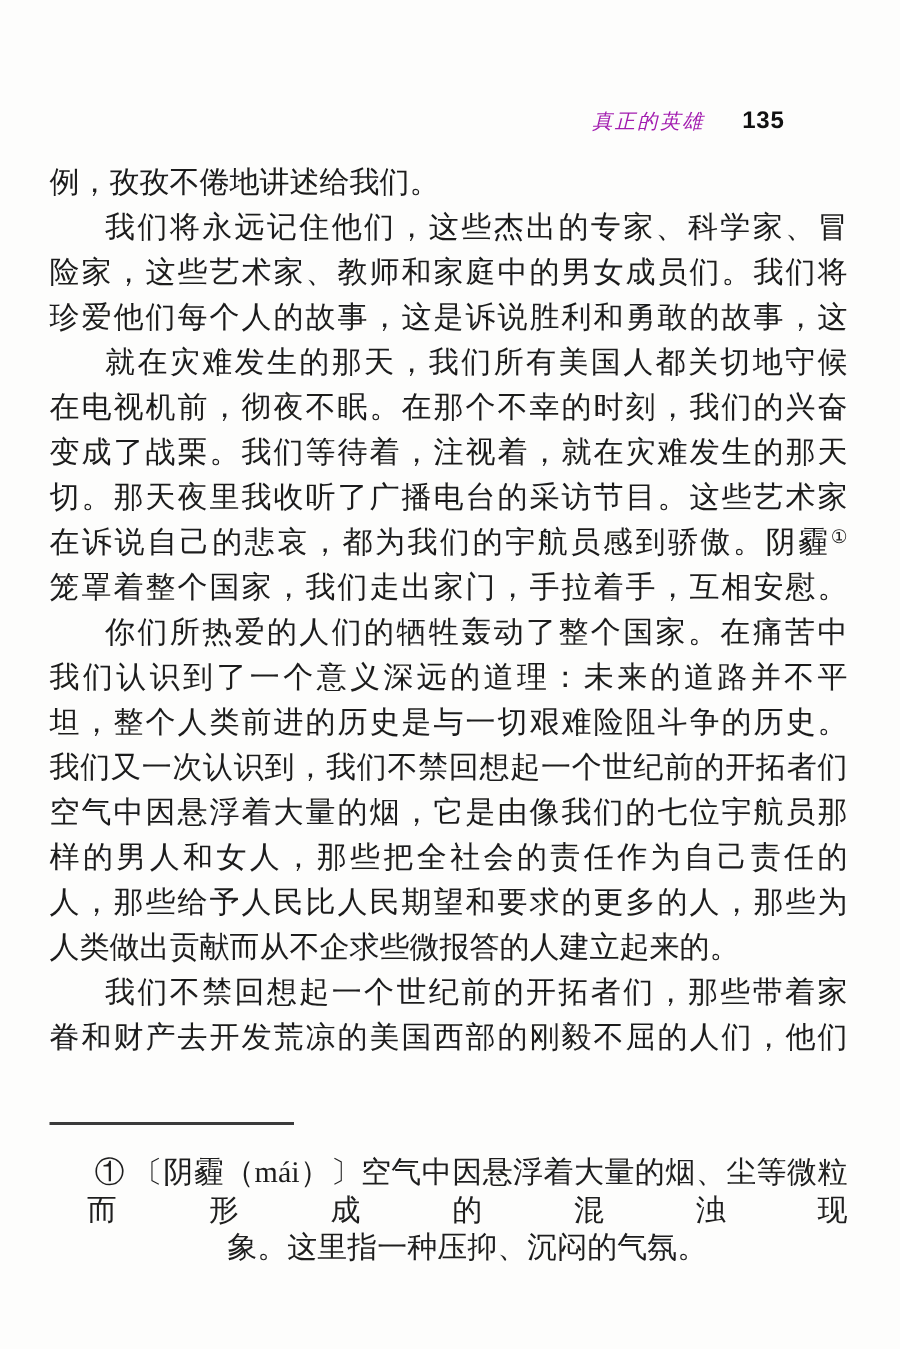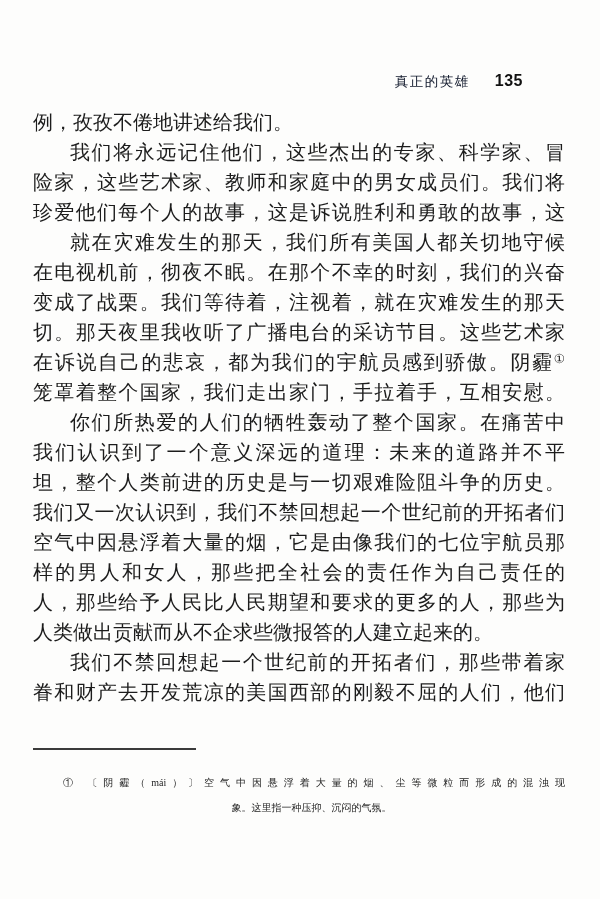--- a/index.html
+++ b/index.html
@@ -22,22 +22,23 @@
     top: 72px;
     left: 0;
     right: 77px;
     display: flex;
     justify-content: flex-end;
     align-items: baseline;
     gap: 25px;
   }
   .rh-title {
     font-size: 13.5px;
+    font-style: italic;
     letter-spacing: 1.5px;
-    color: #0f172a;
+    color: #a21caf;
   }
   .rh-page {
     font-family: "Liberation Sans", "DejaVu Sans", sans-serif;
     font-weight: 700;
     font-size: 16px;
     letter-spacing: 0.5px;
     color: #111;
   }
   
   .body-text {
@@ -68,21 +69,21 @@
     top: 748px;
     width: 163px;
     height: 0;
     border-top: 2px solid #3b3b3b;
   }
   .footnote {
     position: absolute;
     left: 58px;
     top: 770px;
     width: 507px;
-    font-size: 10px;
+    font-size: 20px;
     line-height: 25px;
     color: #1e1e1e;
   }
   .fn-line { text-align: center; }
   .fn-line.first { text-indent: 5px; }
   .fn-line.jf {
     text-align: justify;
     text-align-last: justify;
   }
 </style>

